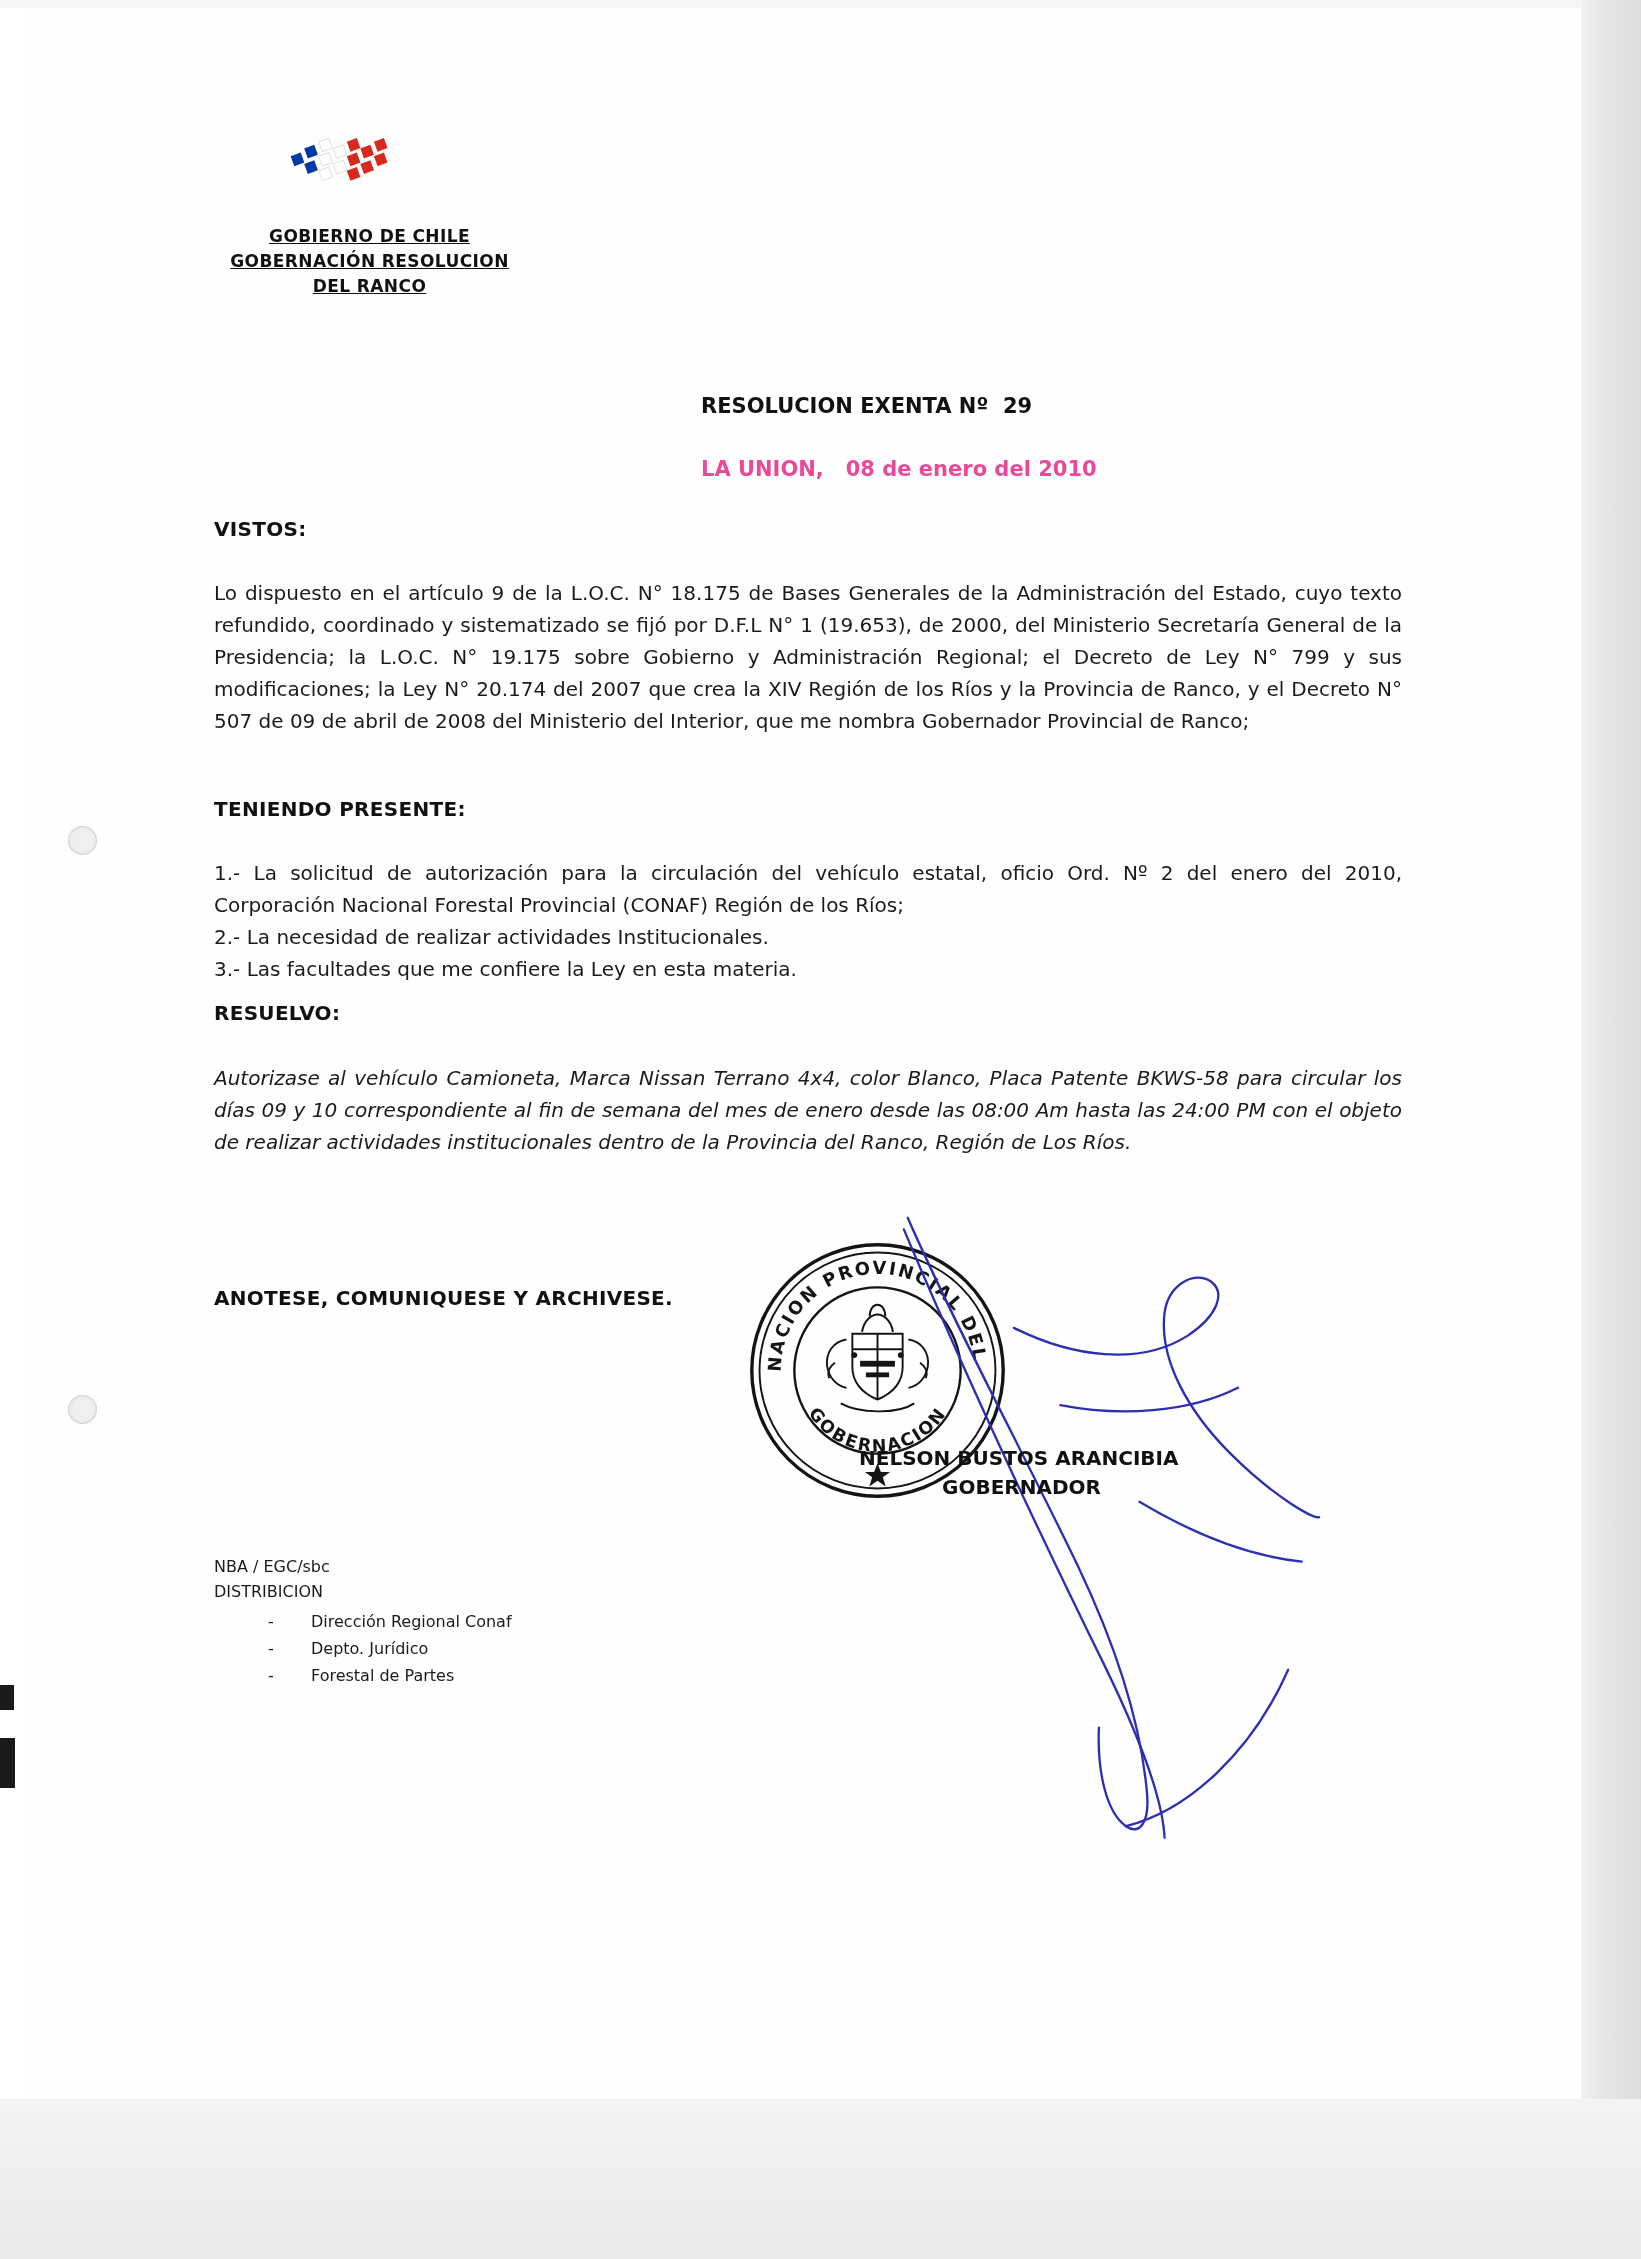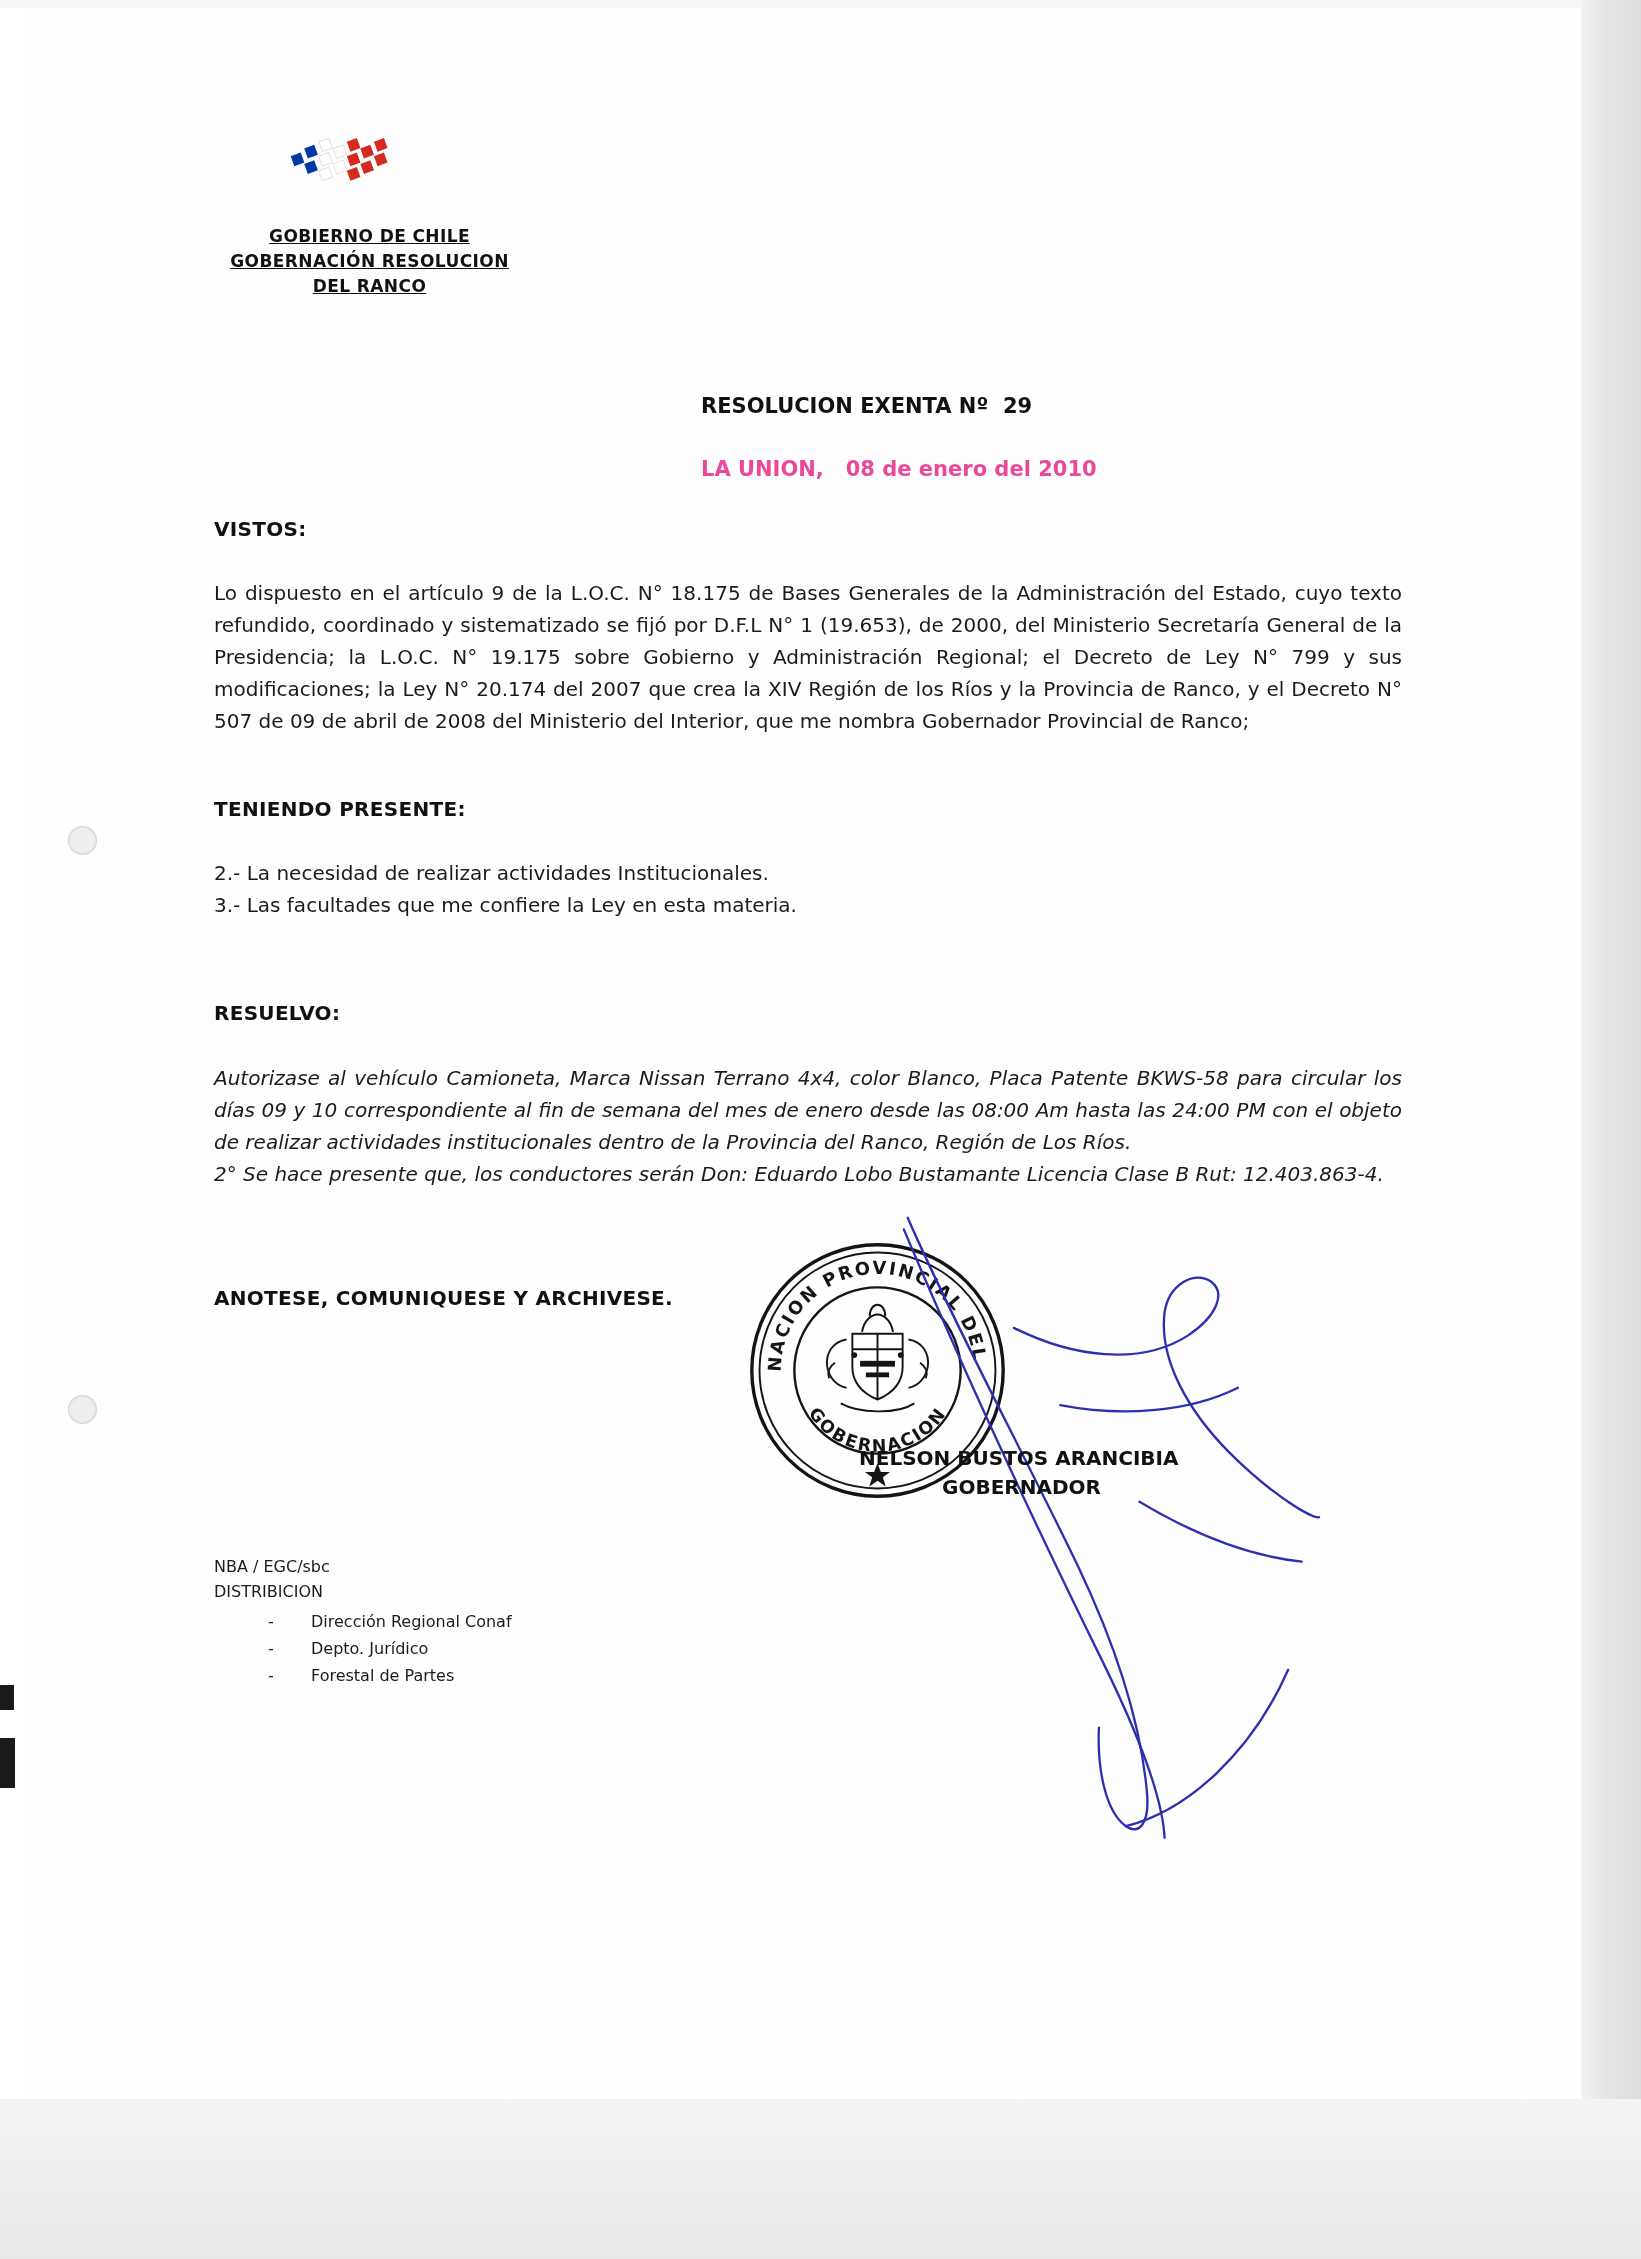--- a/index.html
+++ b/index.html
@@ -240,28 +240,28 @@
   </div>
 
   <div class="res-line">RESOLUCION EXENTA Nº  29</div>
   <div class="city-line">LA UNION,   08 de enero del 2010</div>
 
   <div class="sec-head" id="vistos-head">VISTOS:</div>
   <div class="para" id="vistos-body">Lo dispuesto en el artículo 9  de la L.O.C. N° 18.175 de Bases Generales  de  la Administración del Estado, cuyo texto refundido, coordinado y sistematizado se fijó por D.F.L N° 1 (19.653), de 2000, del Ministerio Secretaría General de la Presidencia; la L.O.C. N°  19.175 sobre Gobierno y Administración Regional; el Decreto de Ley N° 799 y sus modificaciones; la Ley N° 20.174 del 2007 que crea la XIV Región de los Ríos y la Provincia de Ranco, y el Decreto N° 507 de 09 de abril de 2008 del Ministerio del Interior, que me nombra Gobernador Provincial de Ranco;</div>
 
   <div class="sec-head" id="teniendo-head">TENIENDO PRESENTE:</div>
   <div id="teniendo-body" style="position:absolute;left:214px;top:857px;width:1188px;">
+    <div class="para nojust" style="position:relative;left:0;top:0;width:1188px;text-align:justify;">1.- La solicitud de autorización para la circulación del  vehículo estatal, oficio Ord. Nº 2 del enero del 2010, Corporación Nacional Forestal Provincial (CONAF) Región de los Ríos;</div>
     <div class="para nojust" style="position:relative;left:0;top:0;width:1188px;">2.- La necesidad de realizar actividades Institucionales.</div>
     <div class="para nojust" style="position:relative;left:0;top:0;width:1188px;">3.- Las facultades que me confiere la Ley en esta materia.</div>
   </div>
 
   <div class="sec-head" id="resuelvo-head">RESUELVO:</div>
   <div id="resuelvo-body" style="position:absolute;left:214px;top:1062px;width:1188px;">
     <div class="para" style="position:relative;left:0;top:0;width:1188px;">Autorizase al vehículo Camioneta, Marca Nissan Terrano 4x4, color Blanco, Placa Patente BKWS-58 para circular los días 09 y 10 correspondiente al fin de semana del mes de enero desde las 08:00 Am hasta las 24:00 PM con el objeto de realizar actividades institucionales dentro de la Provincia del Ranco, Región de Los Ríos.</div>
-    <div class="para nojust" style="position:relative;left:0;top:0;width:1188px;">2° Se hace presente que, los conductores serán Don: Eduardo Lobo Bustamante Licencia Clase B Rut: 12.403.863-4.</div>
   </div>
 
   <div class="sec-head" id="anotese-head">ANOTESE, COMUNIQUESE Y ARCHIVESE.</div>
 
   <svg class="stamp" viewBox="0 0 272 272">
     <defs>
       <path id="arcTop" d="M 36,136 A 100,100 0 0 1 236,136"></path>
       <path id="arcBot" d="M 52,136 A 84,84 0 0 0 220,136"></path>
     </defs>
     <circle cx="136" cy="136" r="130" fill="none" stroke="#141414" stroke-width="3.5"></circle>

